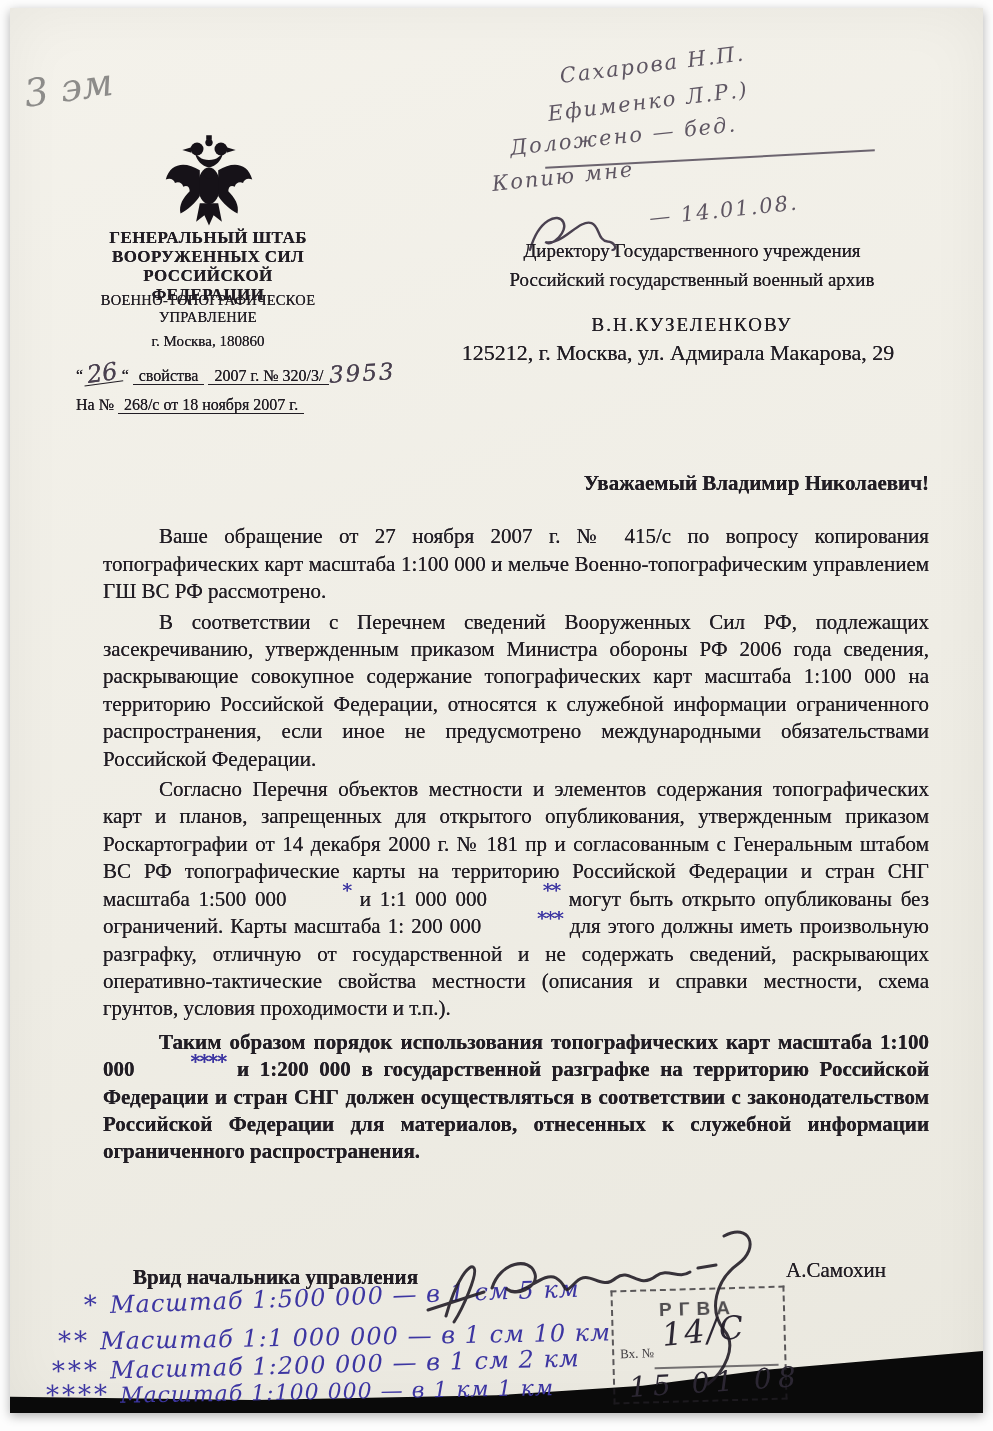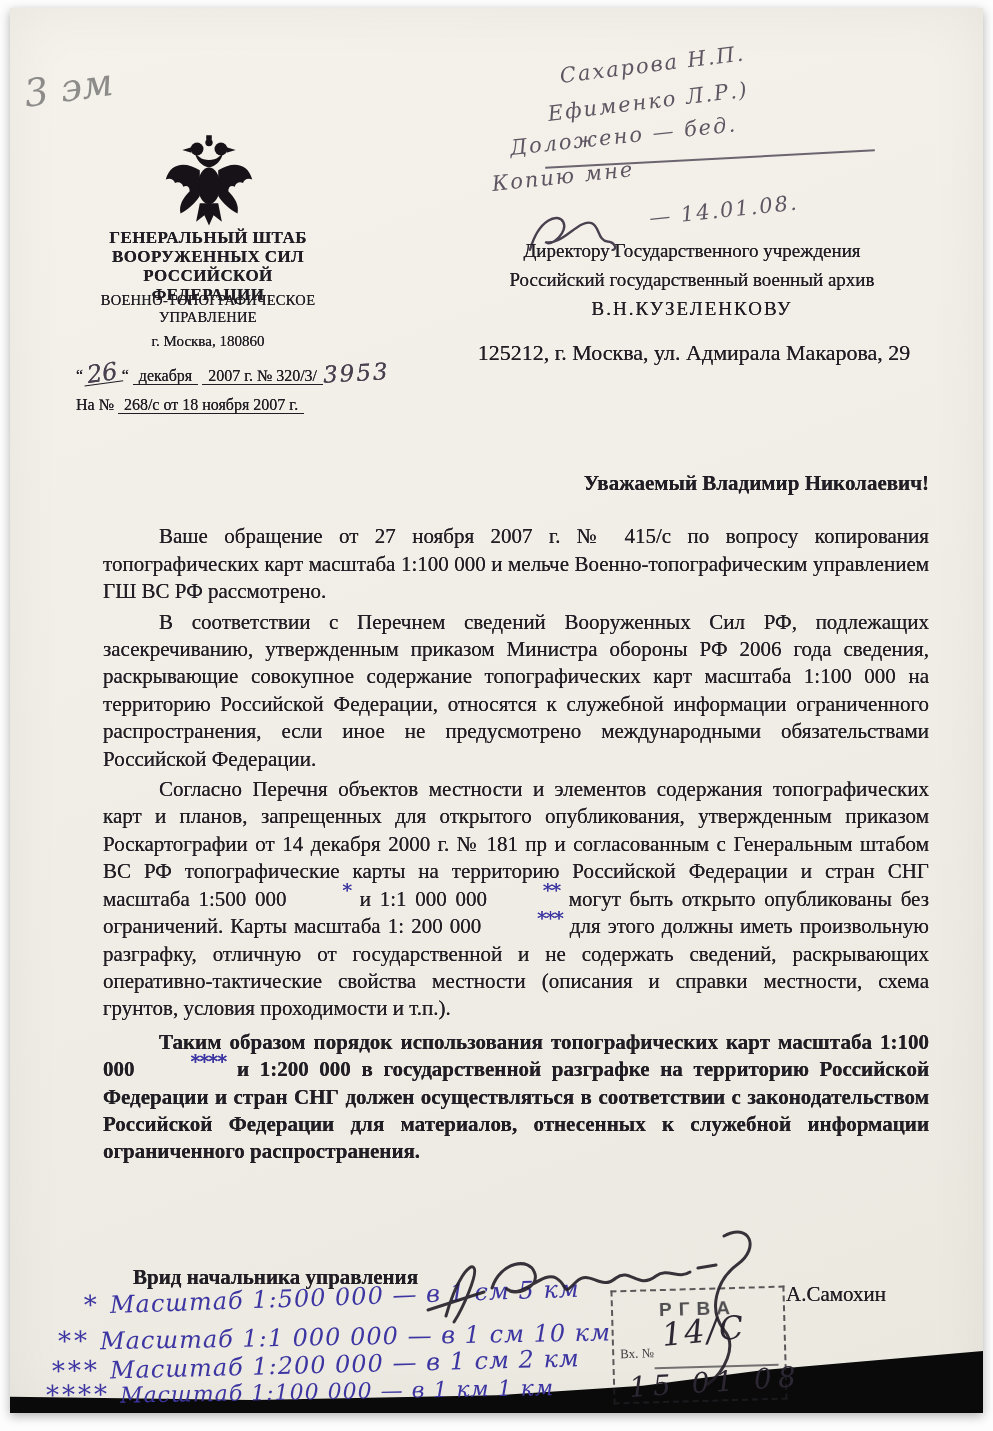--- a/index.html
+++ b/index.html
@@ -40,30 +40,30 @@
   .city-line{left:86px; top:333px; width:244px; font-size:15px;}
   .date-line{left:76px; top:360px; font-size:16px; white-space:nowrap;}
   .ref-line{left:76px; top:396px; font-size:16px; white-space:nowrap;}
   .hw-day{display:inline-block; font-size:24px; transform:rotate(-8deg); border-bottom:1.5px solid #211d24; padding:0 4px; line-height:20px;}
   .hw-no{display:inline-block; font-size:23px; transform:rotate(-3deg); letter-spacing:2px;}
   
   .note-line{font-size:21px; letter-spacing:2px; opacity:.88; transform-origin:left center;}
   .note-underline{height:2px; background:#4a4150; opacity:.8;}
   
   .addr-block{left:428px; top:236px; width:528px; font-size:19px; line-height:29px;}
-  .addr-caps{letter-spacing:2px;}
-  .addr-street{left:444px; top:340px; width:500px; font-size:22px;}
+  .addr-caps{letter-spacing:2px;margin-top:16px;}
+  .addr-street{left:428px; top:340px; width:500px; font-size:22px;}
   
   .body-block{left:103px; top:470px; width:826px; font-size:21px; line-height:27.4px; text-align:justify;}
   .body-block p{margin:0 0 3px 0; text-indent:56px;}
   .salutation{text-align:right; text-indent:0 !important; margin-bottom:26px !important;}
   .p-last{margin-top:6px !important;font-weight:bold;}
   
   .sig-title{left:133px; top:1230px; font-size:21px;margin-top:35px;}
-  .sig-name{left:786px; top:1258px; font-size:21px;margin-top:24px;}
+  .sig-name{left:786px; top:1258px; font-size:21px;}
   .sig-svg{left:408px; top:1218px; z-index:4;}
   
   .fn-line{font-size:24px; letter-spacing:1px; transform-origin:left center;}
   .fn-stars{letter-spacing:3px; font-size:26px; margin-right:10px;}
   
   .stamp{
     left:612px; top:1288px; width:170px; height:110px;
     border:2px dashed rgba(35,32,38,.72); transform:rotate(-1.6deg);
     z-index:3;
   }
@@ -112,21 +112,21 @@
     <div>РОССИЙСКОЙ ФЕДЕРАЦИИ</div>
   </div>
   <div class="abs dept-block center typed">
     <div>ВОЕННО-ТОПОГРАФИЧЕСКОЕ</div>
     <div>УПРАВЛЕНИЕ</div>
   </div>
   <div class="abs city-line center typed">г. Москва, 180860</div>
 
   <div class="abs date-line typed">
     <span>“</span><span class="hw hw-dark hw-day">26</span><span>“</span>
-    <span class="u">декабря</span>
+    <span class="u">свойства</span>
     <span class="u">2007 г. № 320/3/</span><span class="hw hw-dark hw-no">3953</span>
   </div>
   <div class="abs ref-line typed">
     <span>На №</span>
     <span class="u">268/с от 18 ноября 2007 г.</span>
   </div>
 
   <div class="abs hw hw-dark note-line" style="left:560px; top:64px; transform:rotate(-7deg);">Сахарова Н.П.</div>
   <div class="abs hw hw-dark note-line" style="left:548px; top:102px; transform:rotate(-7deg);">Ефименко Л.Р.)</div>
   <div class="abs note-underline" style="left:545px; top:158px; width:330px; transform:rotate(-3deg);"></div>

